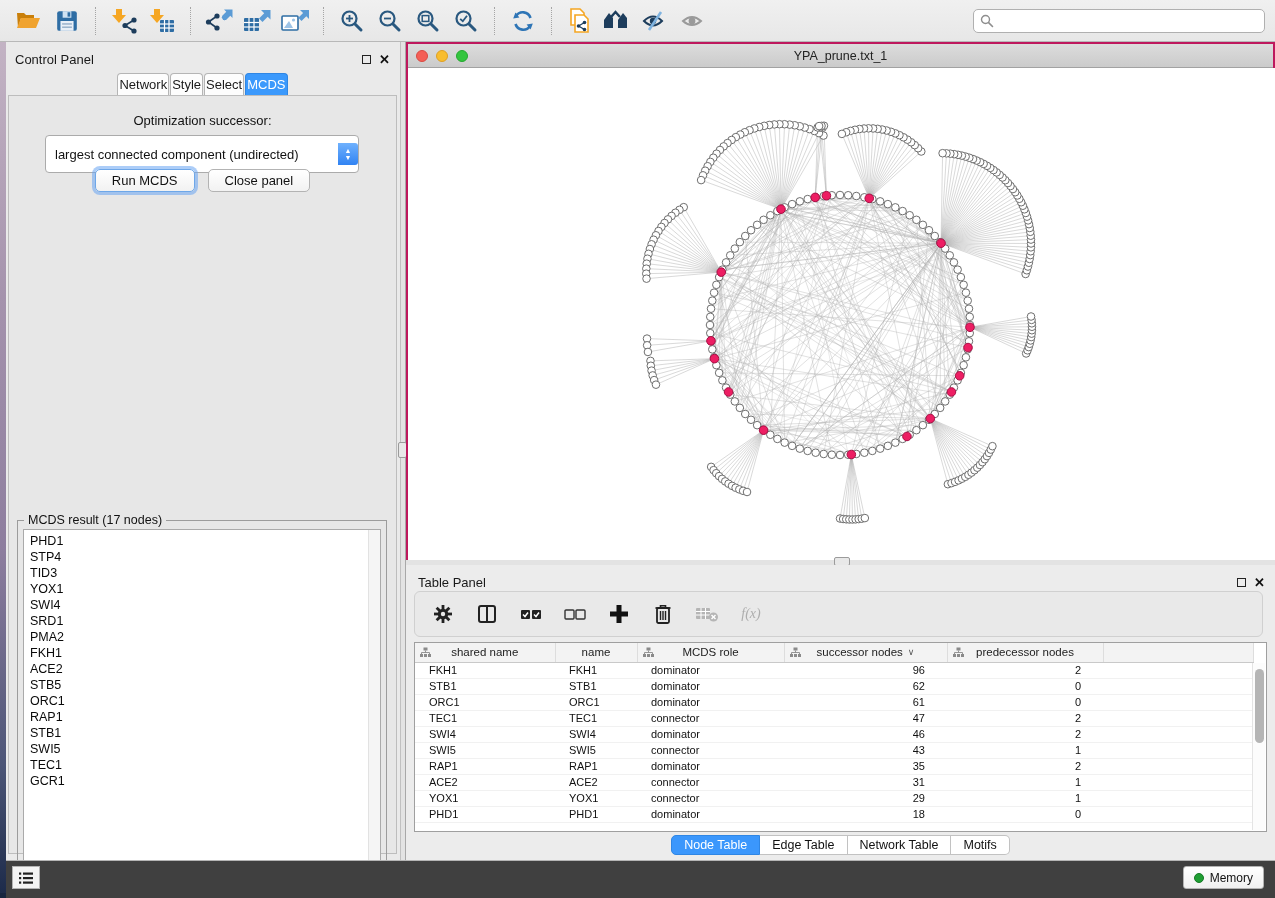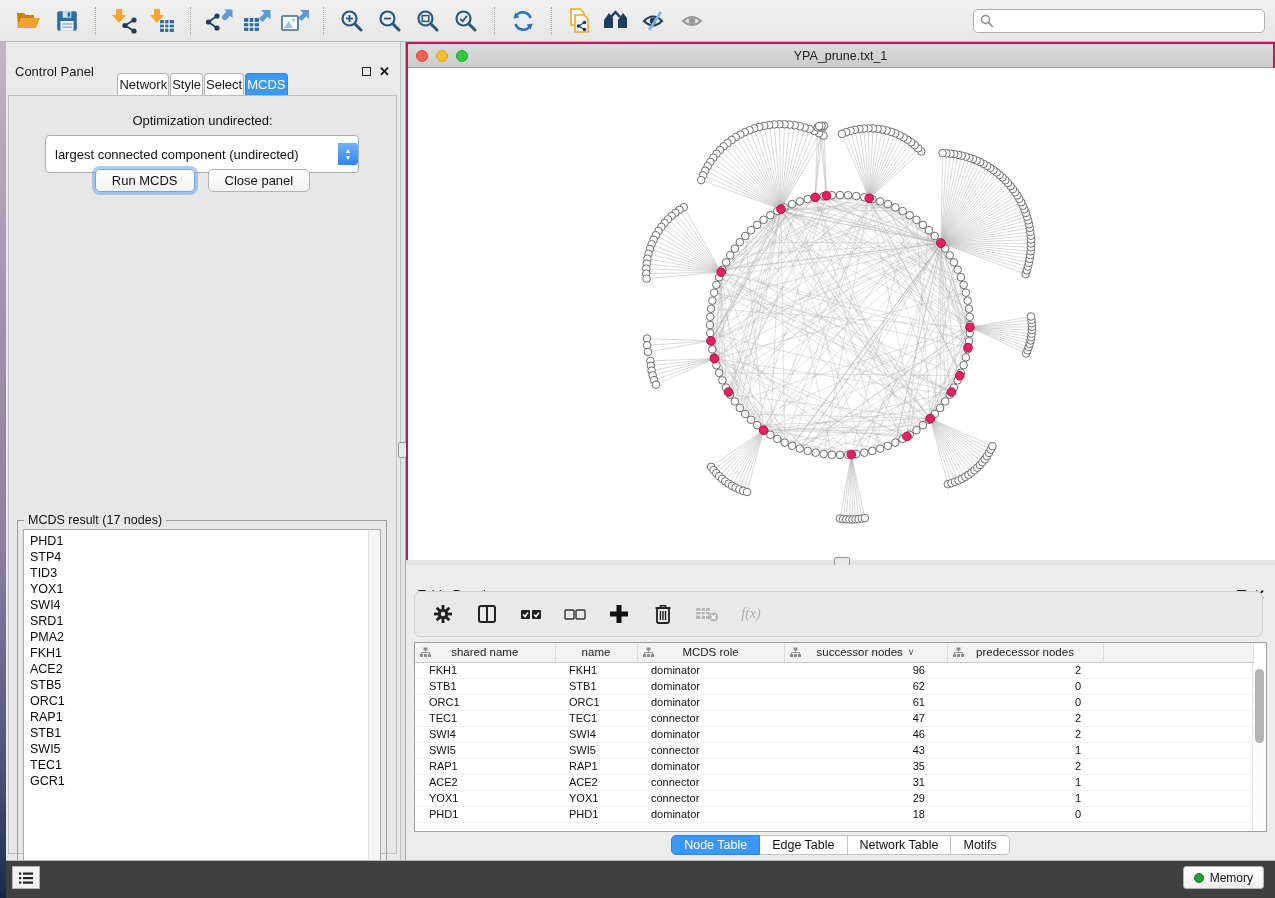--- a/index.html
+++ b/index.html
@@ -21,21 +21,21 @@
     margin:0 3px; border-radius:4px; cursor:pointer; }
   .tb-sep { width:1px; height:28px; border-left:1px dotted #a5a5a5; margin:0 9px; }
   .search-wrap { margin-left:auto; width:292px; height:24px; background:#fff;
     border:1px solid #b0b0b0; border-radius:5px; display:flex; align-items:center; padding:0 6px; }
   .search-wrap input { border:none; outline:none; flex:1; font-size:12px; margin-left:4px;
     font-family:"Liberation Sans",sans-serif; background:transparent; }
 
   
   .control-panel { position:absolute; left:6px; top:42px; width:395px; height:818px;
     background:#eaeaea; border-right:1px solid #c0c0c0; }
-  .panel-head { position:absolute; left:0; top:16px; width:100%; height:26px; display:flex; align-items:center;justify-content:flex-end; }
+  .panel-head { position:absolute; left:0; top:4px; width:100%; height:26px; display:flex; align-items:center;justify-content:flex-end; }
   .panel-title { font-size:13px; color:#1a1a1a; padding-left:9px; }
   .panel-icons { margin-left:auto; display:flex; align-items:center; gap:8px; padding-right:10px; }
   .float-ic { width:9px; height:9px; border:1.5px solid #222; display:inline-block; }
   .close-ic { font-size:13px; font-weight:bold; color:#111; line-height:9px; }
 
   .cp-tabs { position:absolute; left:0; top:31px; width:100%; display:flex; justify-content:center; z-index:3; }
   .cp-tab { height:22px; padding:0 1px; background:#fdfdfd; border:1px solid #b5b5b5; border-bottom:none;
     border-radius:4px 4px 0 0; font-size:13px; color:#1a1a1a; display:flex; align-items:center; margin-right:1px; cursor:pointer; }
   .cp-tab.active { background:#3b99fc; color:#fff; border-color:#2f86e4; }
 
@@ -287,21 +287,21 @@
         <span class="close-ic">✕</span>
       </span>
     </div>
     <div class="cp-tabs">
       <div class="cp-tab">Network</div>
       <div class="cp-tab">Style</div>
       <div class="cp-tab">Select</div>
       <div class="cp-tab active">MCDS</div>
     </div>
     <div class="cp-content">
-      <div class="opt-label">Optimization undirected:</div>
+      <div class="opt-label">Optimization successor:</div>
       <div class="combo">
         <span class="combo-text">largest connected component (undirected)</span>
         <span class="combo-step">
             <span>▲</span>
             <span>▼</span>
           </span>
       </div>
       <div class="btn-row">
         <button class="mac-btn focus">Run MCDS</button>
         <button class="mac-btn">Close panel</button>

